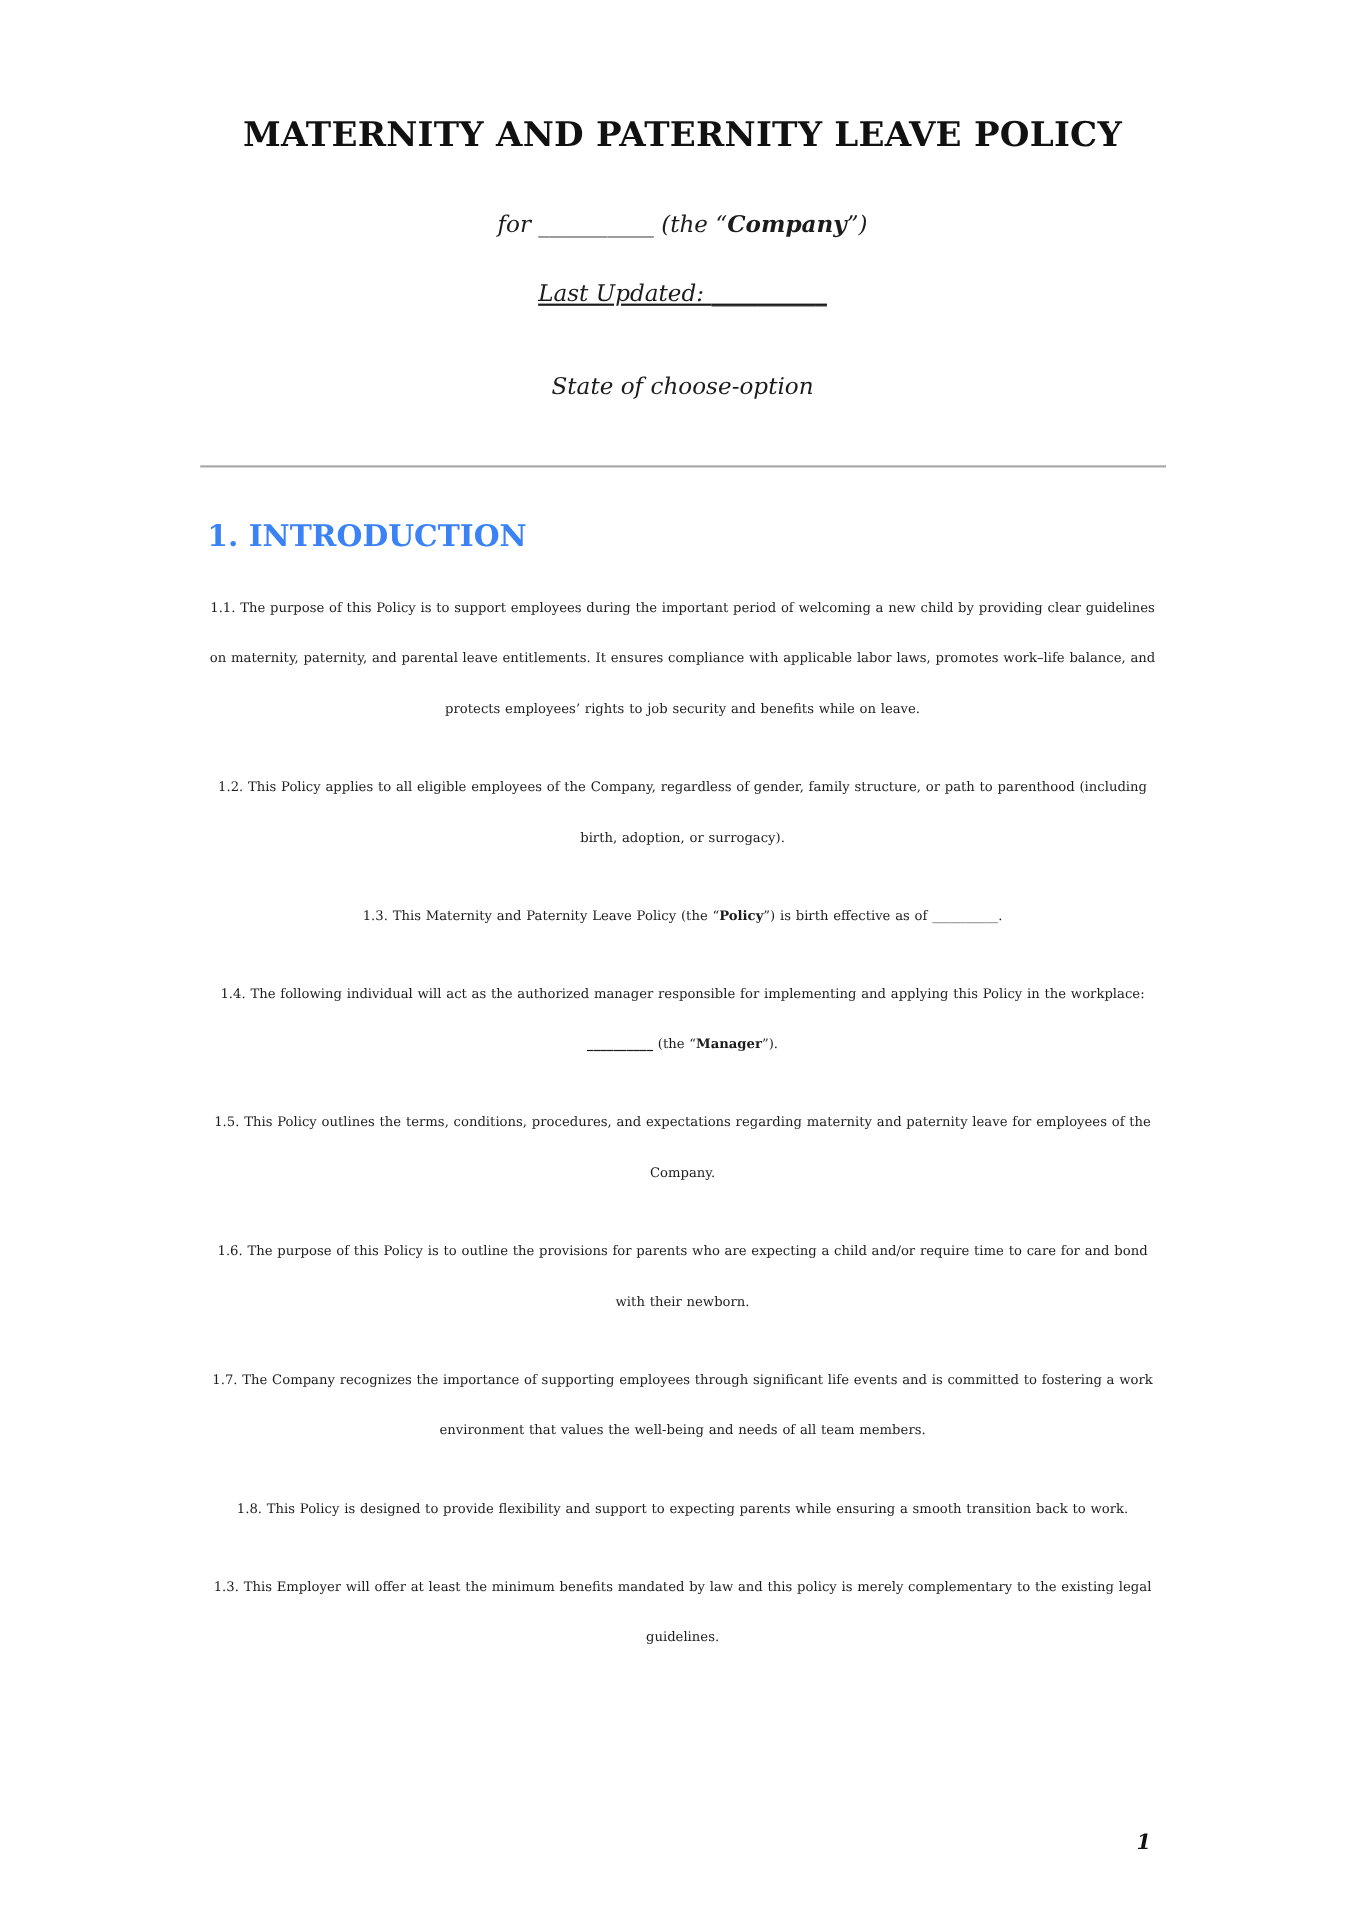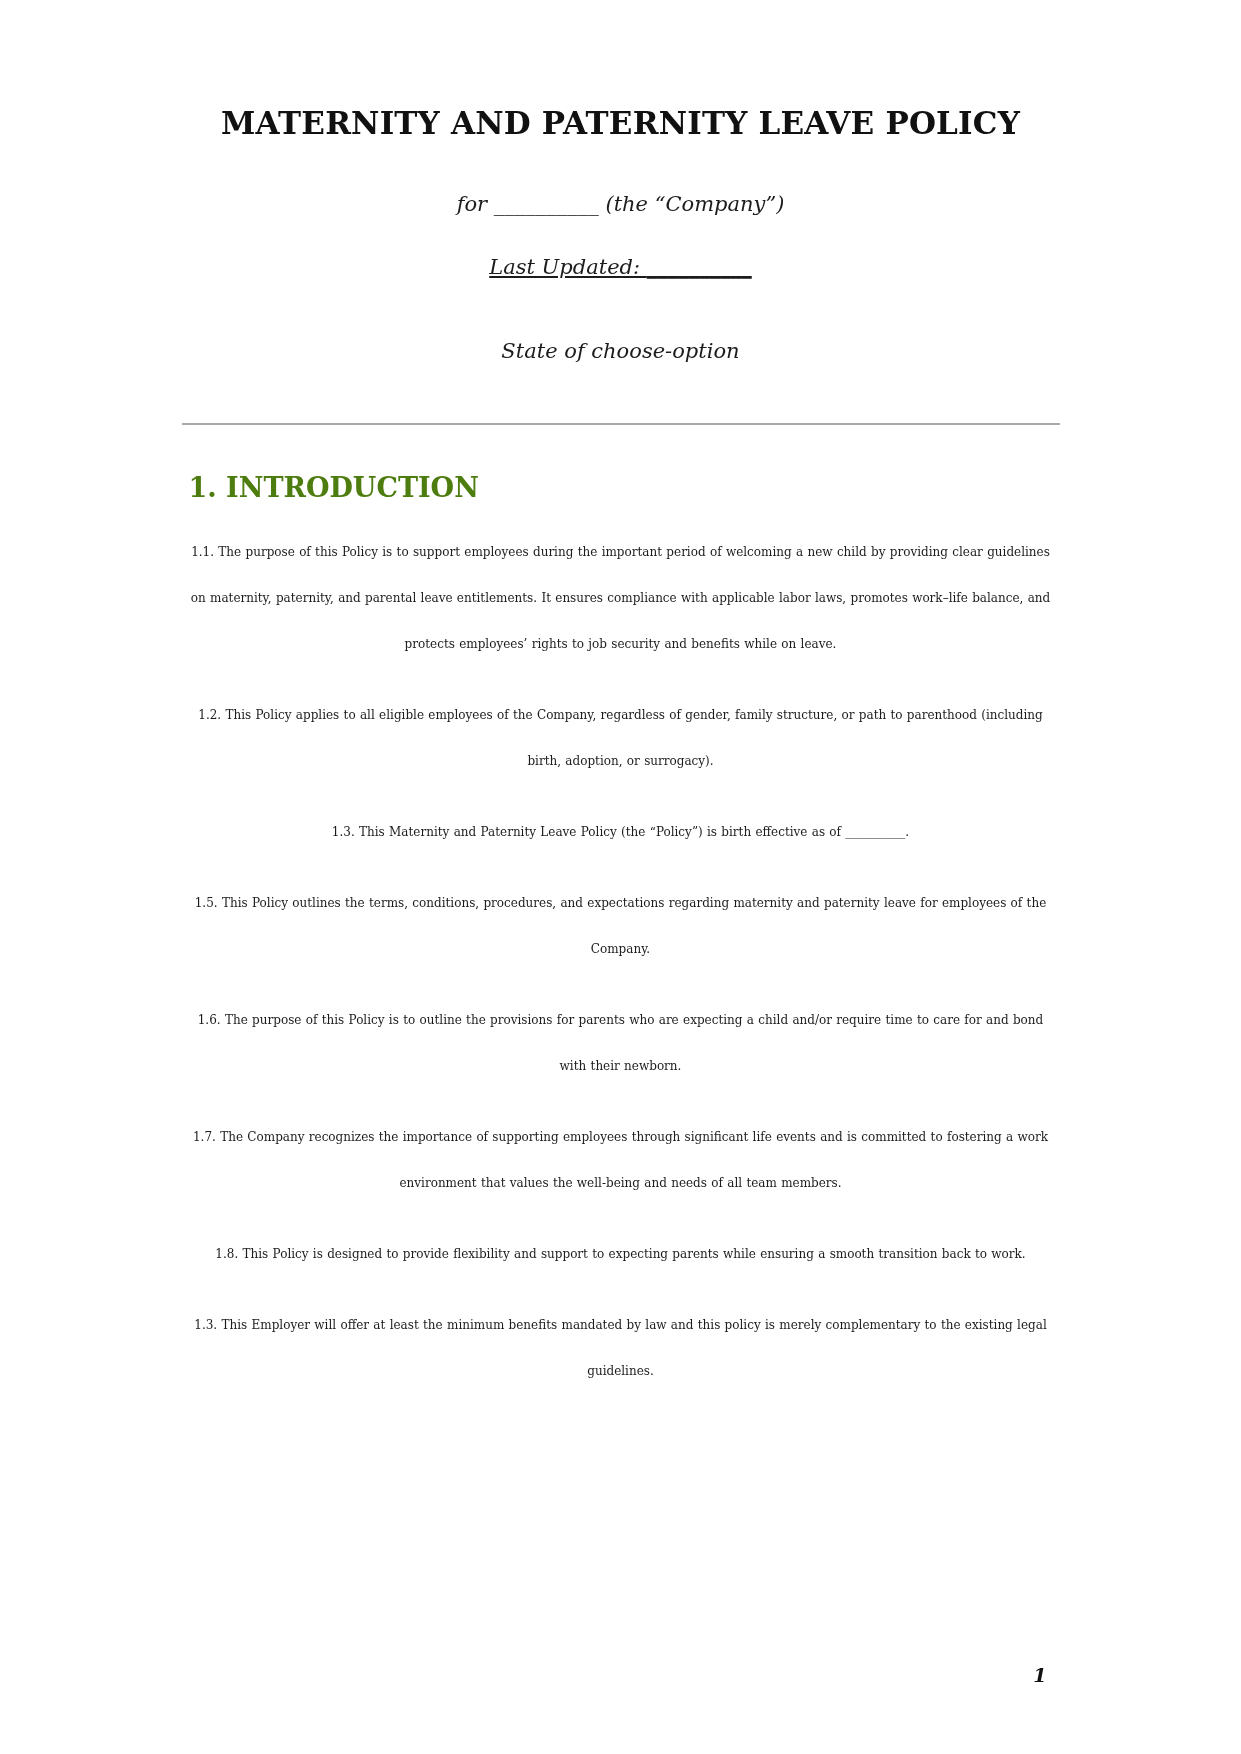--- a/index.html
+++ b/index.html
@@ -31,32 +31,32 @@
   .center-line {
     text-align: center;
     font-style: italic;
     font-size: 21px;
     line-height: 30px;
     margin: 0;
   }
   .company-line   { margin-top: 47px; }
   .updated-line   { margin-top: 33px; text-decoration: underline; }
   .state-line     { margin-top: 54px; }
-  .bold { font-weight: 400; }
+  .bold { font-weight: 700; }
   .divider {
     border: none;
     border-top: 2px solid #a9a9a9;
     margin: 57px -7px 0 -7px;
   }
   .section-heading {
     margin: 47px 0 0 0;
     font-size: 27px;
     line-height: 1.2;
     font-weight: 700;
-    color: #4d7c0f;
+    color: #3b82f6;
   }
   .paragraphs { margin-top: 10px; }
   .para {
     font-size: 12px;
     line-height: 46px;
     margin: 25px 0 0 0;
     text-align: center;
     word-spacing: 0.5px;
   }
   .blank { letter-spacing: 0; white-space: nowrap; }
@@ -84,20 +84,21 @@
   <p class="center-line state-line">State of choose-option</p>
 
   <hr class="divider" style="border-top-color: rgb(169, 169, 169);">
 
   <h2 class="section-heading">1. INTRODUCTION</h2>
 
   <div class="paragraphs" id="paragraphs">
       <p class="para"><span>1.1. The purpose of this Policy is to support employees during the important period of welcoming a new child by providing clear guidelines on maternity, paternity, and parental leave entitlements. It ensures compliance with applicable labor laws, promotes work–life balance, and protects employees’ rights to job security and benefits while on leave.</span></p>
       <p class="para"><span>1.2. This Policy applies to all eligible employees of the Company, regardless of gender, family structure, or path to parenthood (including birth, adoption, or surrogacy).</span></p>
       <p class="para"><span>1.3. This Maternity and Paternity Leave Policy (the “</span><span class="bold">Policy</span><span>”) is birth effective as of </span><span class="blank">__________</span><span>.</span></p>
+      <p class="para"><span>1.4. The following individual will act as the authorized manager responsible for implementing and applying this Policy in the workplace: </span><span class="bold blank">__________</span><span> (the “</span><span class="bold">Manager</span><span>”).</span></p>
       <p class="para"><span>1.5. This Policy outlines the terms, conditions, procedures, and expectations regarding maternity and paternity leave for employees of the Company.</span></p>
       <p class="para"><span>1.6. The purpose of this Policy is to outline the provisions for parents who are expecting a child and/or require time to care for and bond with their newborn.</span></p>
       <p class="para"><span>1.7. The Company recognizes the importance of supporting employees through significant life events and is committed to fostering a work environment that values the well-being and needs of all team members.</span></p>
       <p class="para"><span>1.8. This Policy is designed to provide flexibility and support to expecting parents while ensuring a smooth transition back to work.</span></p>
       <p class="para"><span>1.3. This Employer will offer at least the minimum benefits mandated by law and this policy is merely complementary to the existing legal guidelines.</span></p>
     </div>
 
   <div class="page-number">1</div>
 
 </div>

